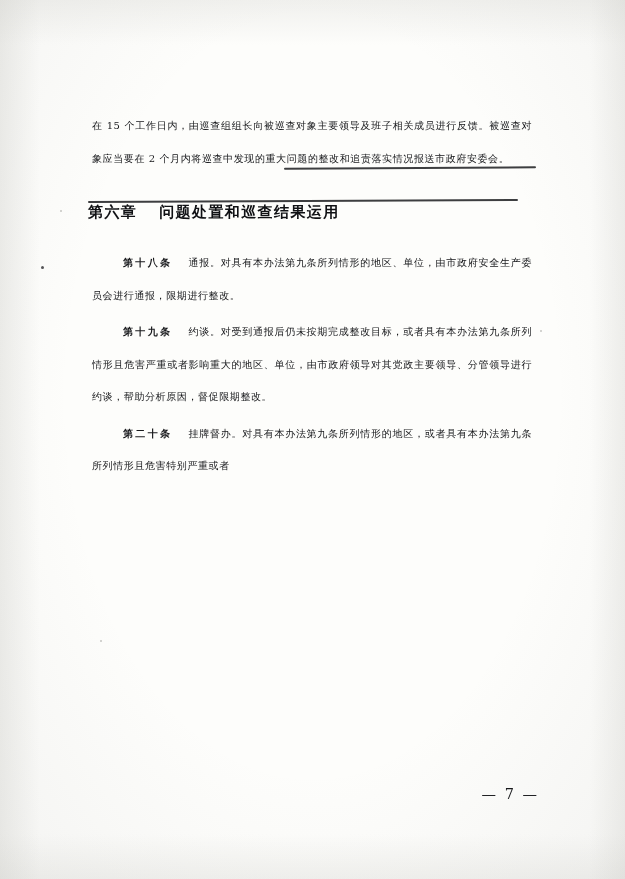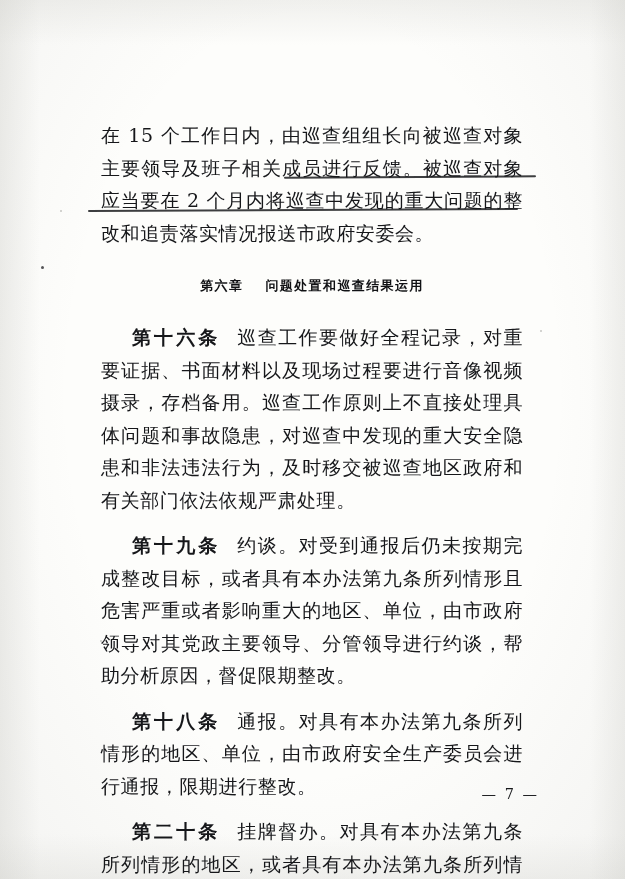--- a/index.html
+++ b/index.html
@@ -32,45 +32,44 @@
       linear-gradient(180deg, rgba(210,210,205,0.30) 0px, rgba(255,255,255,0) 45px),
       linear-gradient(0deg, rgba(210,210,205,0.30) 0px, rgba(255,255,255,0) 45px);
   }
   .content {
     position: absolute;
     left: 88px;
     top: 106px;
     width: 448px;
   }
   .para {
-    font-size: 19px;
+    font-size: 10px;
     line-height: 32.5px;
     color: #16171a;
     text-align: justify;
     text-justify: inter-ideograph;
     letter-spacing: 0.6px;
-    margin: 13px;
+    margin: 4px;
     text-indent: 0;
   }
   .para.indent {
     text-indent: 31px;
   }
   .para .lead {
     font-weight: bold;
     letter-spacing: 2.2px;
   }
   .para .gap {
     display: inline-block;
     width: 16px;
   }
   .chapter-head {
-    font-size: 13px;
+    font-size: 15px;
     font-weight: bold;
     color: #101114;
-    text-align: center;
     letter-spacing: 1.4px;
     margin: 22px 0 20px 0;
     line-height: 30px;
   }
   .chapter-head .sep {
     display: inline-block;
     width: 22px;
   }
   .block {
     margin-bottom: 1px;
@@ -139,31 +138,28 @@
     <div class="block underline-wrap">
       <p class="para">在 15 个工作日内，由巡查组组长向被巡查对象主要领导及班子相关成员进行反馈。被巡查对象应当要在 2 个月内将巡查中发现的重大问题的整改和追责落实情况报送市政府安委会。</p>
       <div class="ul-stroke" id="ul1"></div>
       <div class="ul-stroke" id="ul2"></div>
     </div>
 
     <div class="chapter-head">
       <span>第六章</span><span class="sep"></span><span>问题处置和巡查结果运用</span>
     </div>
 
-    <div class="block">
-      <p class="para indent"><span class="lead">第十六条</span><span class="gap"></span><span>巡查工作要做好全程记录，对重要证据、书面材料以及现场过程要进行音像视频摄录，存档备用。巡查工作原则上不直接处理具体问题和事故隐患，对巡查中发现的重大安全隐患和非法违法行为，及时移交被巡查地区政府和有关部门依法依规严肃处理。</span></p>
-    </div>
 
 
     <div class="block">
-      <p class="para indent"><span class="lead">第十九条</span><span class="gap"></span><span>约谈。对受到通报后仍未按期完成整改目标，或者具有本办法第九条所列情形且危害严重或者影响重大的地区、单位，由市政府领导对其党政主要领导、分管领导进行约谈，帮助分析原因，督促限期整改。</span></p>
+      <p class="para indent"><span class="lead">第十八条</span><span class="gap"></span><span>通报。对具有本办法第九条所列情形的地区、单位，由市政府安全生产委员会进行通报，限期进行整改。</span></p>
     </div>
 
     <div class="block">
-      <p class="para indent"><span class="lead">第十八条</span><span class="gap"></span><span>通报。对具有本办法第九条所列情形的地区、单位，由市政府安全生产委员会进行通报，限期进行整改。</span></p>
+      <p class="para indent"><span class="lead">第十九条</span><span class="gap"></span><span>约谈。对受到通报后仍未按期完成整改目标，或者具有本办法第九条所列情形且危害严重或者影响重大的地区、单位，由市政府领导对其党政主要领导、分管领导进行约谈，帮助分析原因，督促限期整改。</span></p>
     </div>
 
     <div class="block">
       <p class="para indent"><span class="lead">第二十条</span><span class="gap"></span><span>挂牌督办。对具有本办法第九条所列情形的地区，或者具有本办法第九条所列情形且危害特别严重或者</span></p>
     </div>
 
   </div>
 
   <div class="page-number">— 7 —</div>
 

